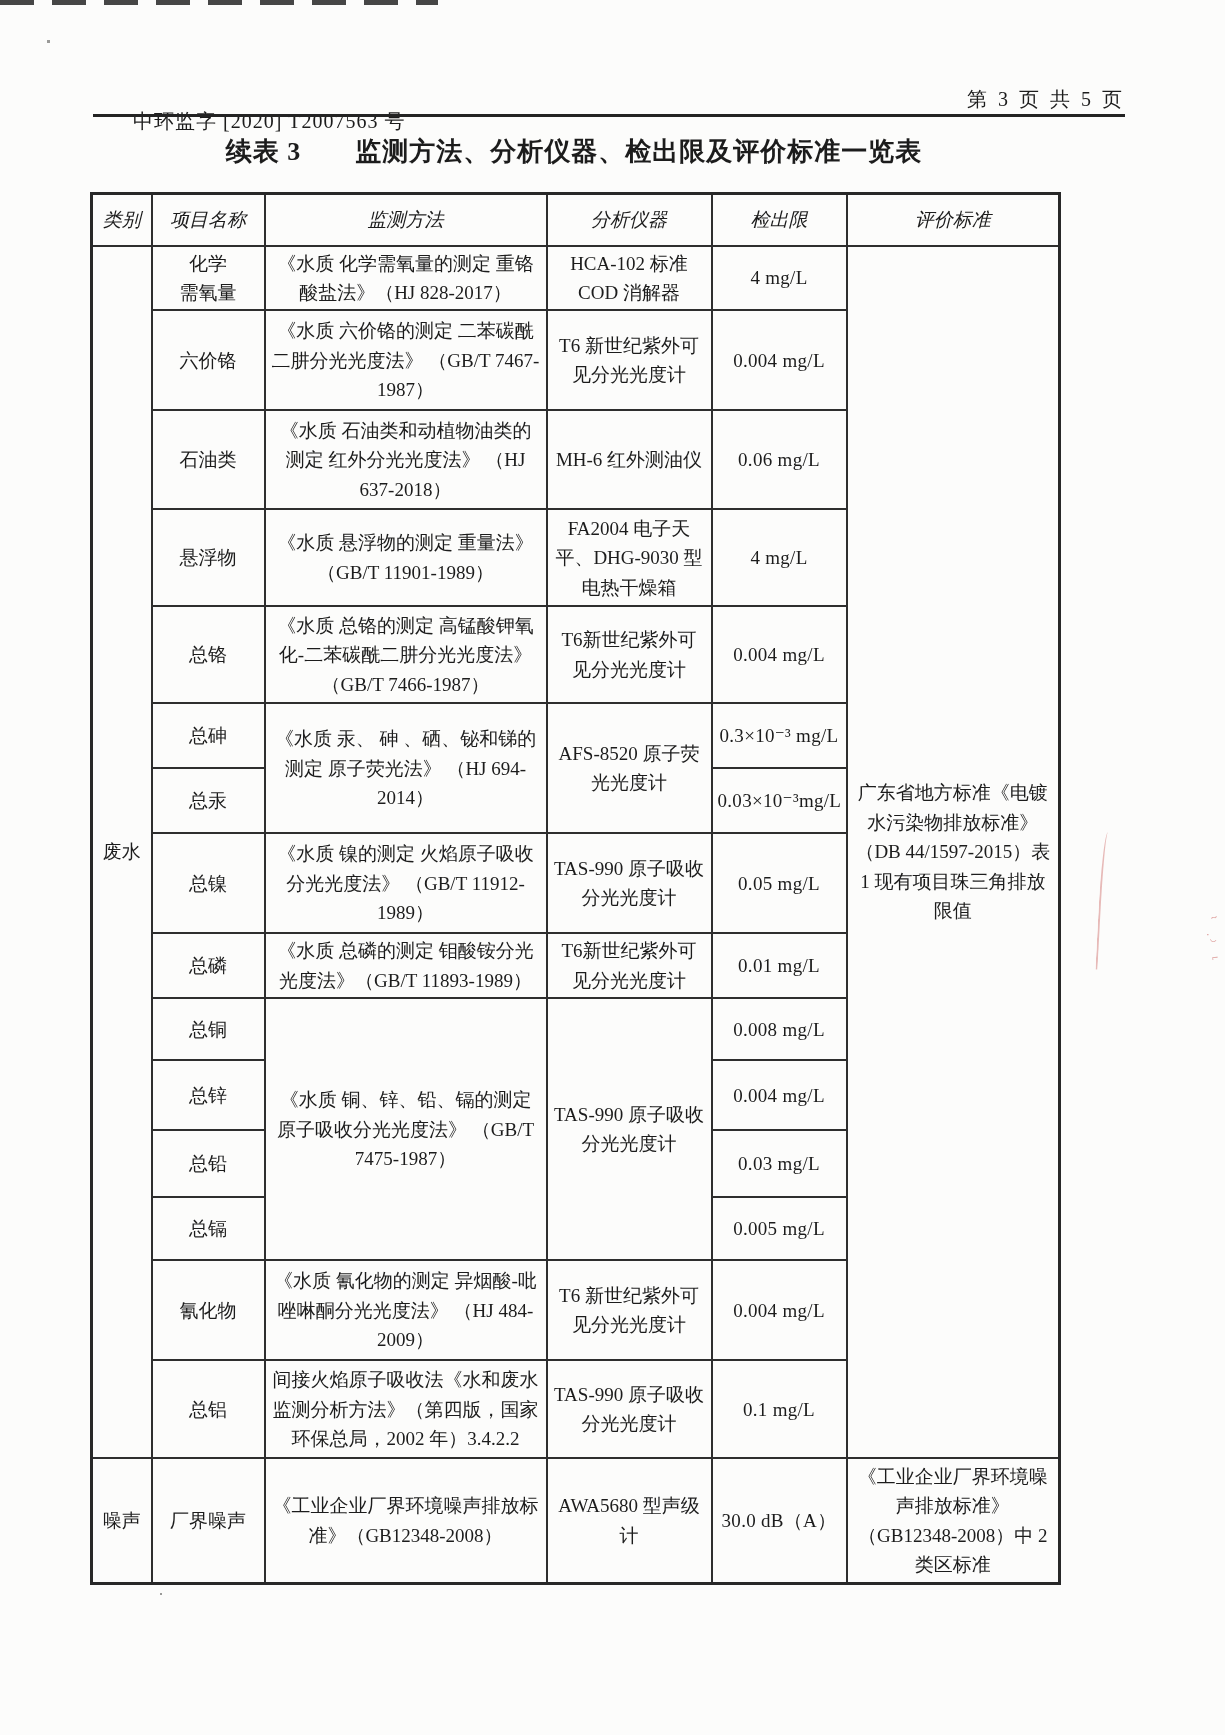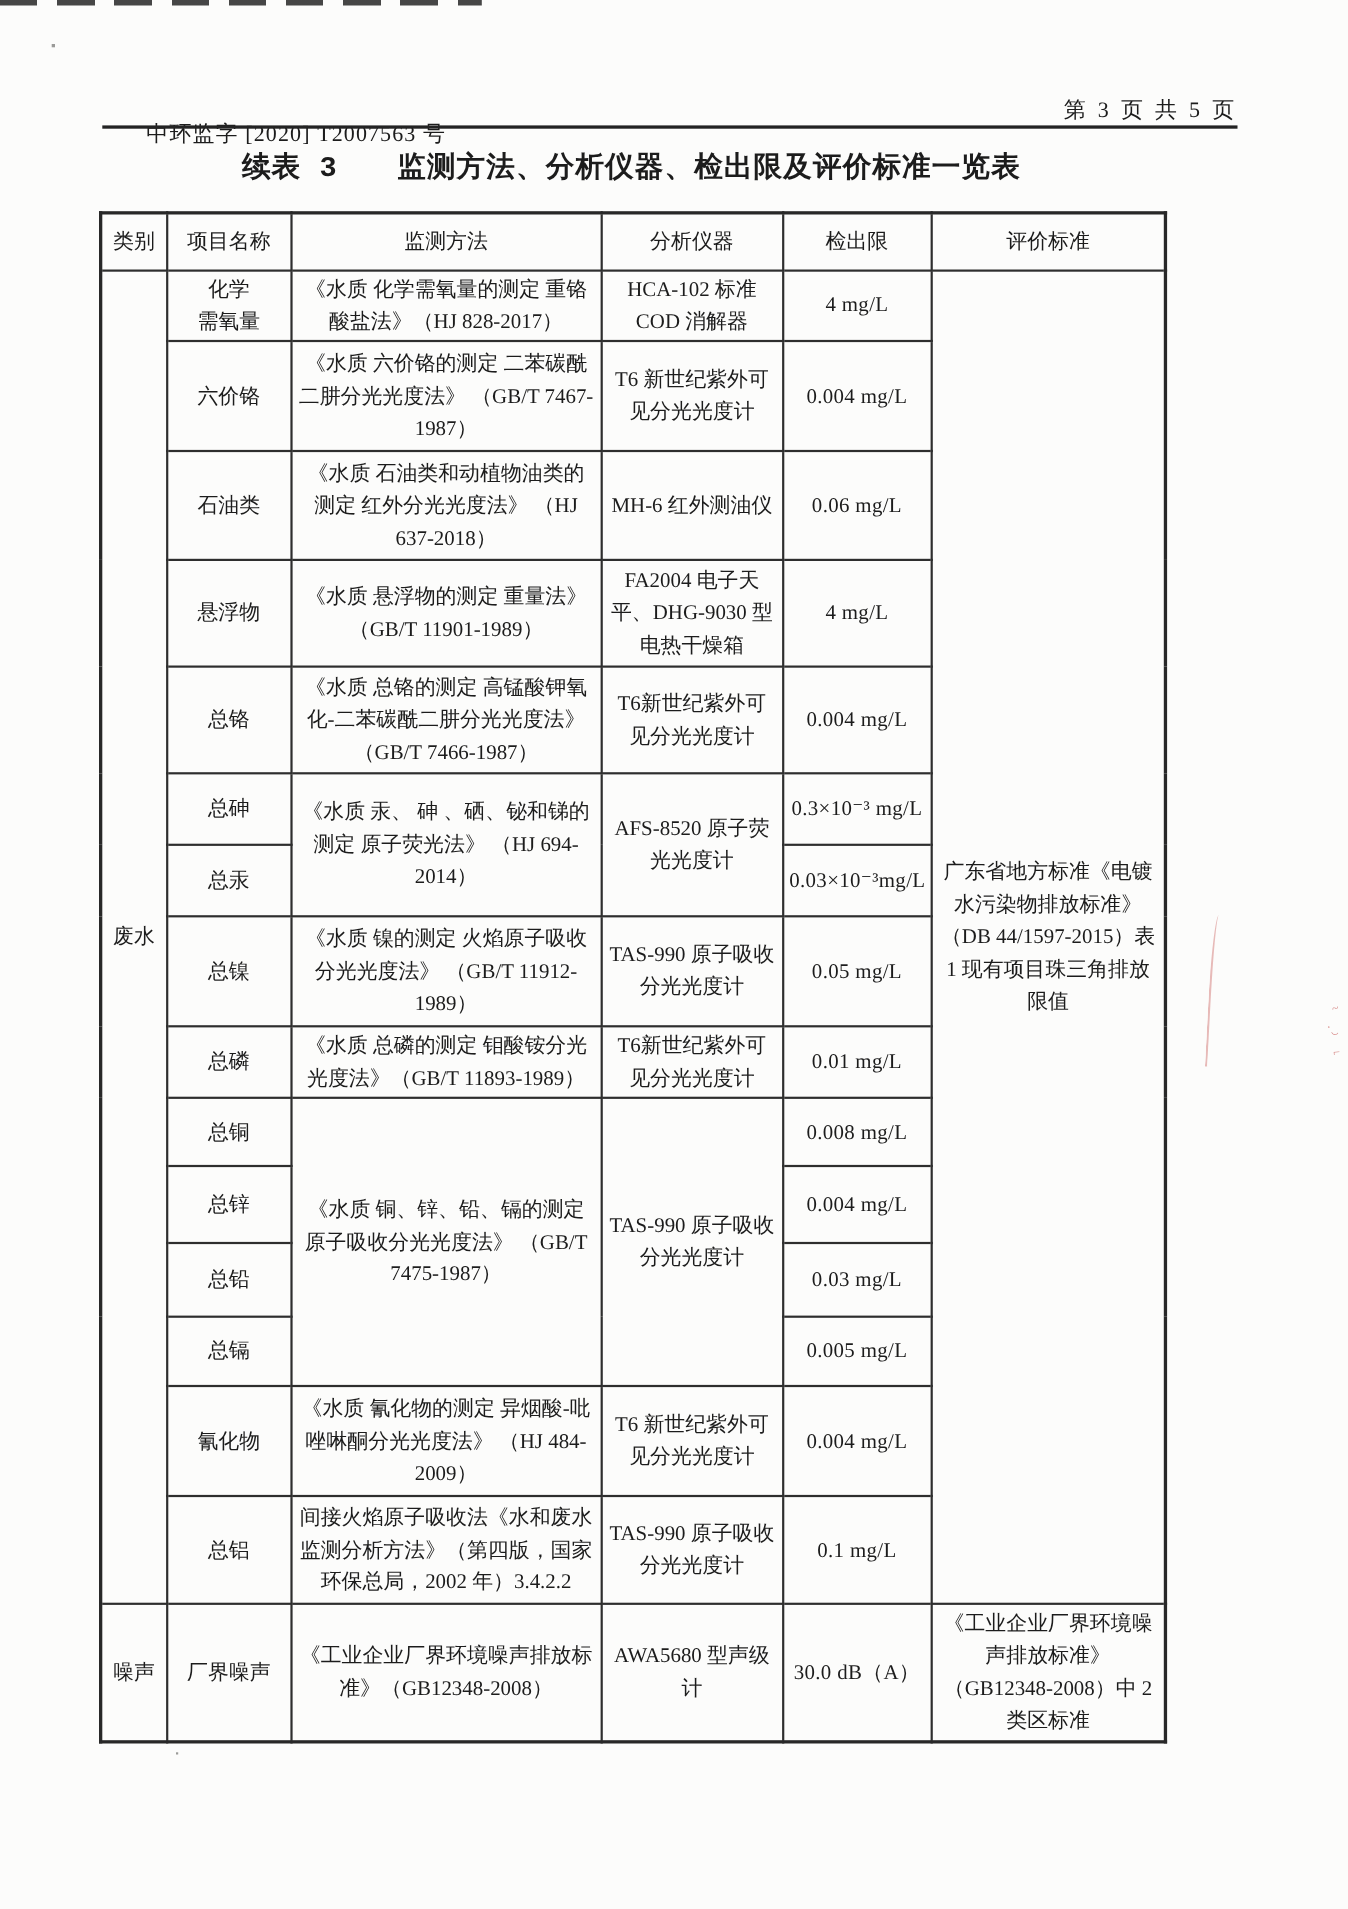--- a/index.html
+++ b/index.html
@@ -39,35 +39,35 @@
   }
   .doc-number { position:absolute; left:40px; top:0; letter-spacing:1px;margin-top:22px; }
   .page-info  { position:absolute; right:0;  top:0; letter-spacing:3px; }
   .header-rule {
     position:absolute; top:114px; left:93px; width:1032px; height:3px;
     background:#232323;
   }
 
   .table-title {
     position:absolute; top:134px; left:90px; width:968px;
-    text-align:center; font-size:26px; font-weight:bold; letter-spacing:1px;font-family:Liberation Mono, monospace;
+    text-align:center; font-size:26px; font-weight:bold; letter-spacing:1px;
   }
 
   table.report {
     position:absolute; top:192px; left:90px; width:968px;
     border-collapse:collapse; table-layout:fixed;
     border:3px solid #282828;
   }
   table.report td, table.report th {
     border:2px solid #2e2e2e;
     text-align:center; vertical-align:middle;
     font-size:19px; font-weight:normal;
     line-height:1.55; padding:2px 5px;
   }
-  th.hdr { font-size:20px; }
+  th.hdr { font-size:20px;font-style:italic; }
   td.item { white-space:pre-line; }
   td.limit { letter-spacing:.3px; }
   td.standard { line-height:1.75;margin-top:34px; }
 </style>
 </head>
 <body>
 
 <div class="top-artifact"></div>
 <div class="speck speck1"></div>
 <div class="speck speck2"></div>

